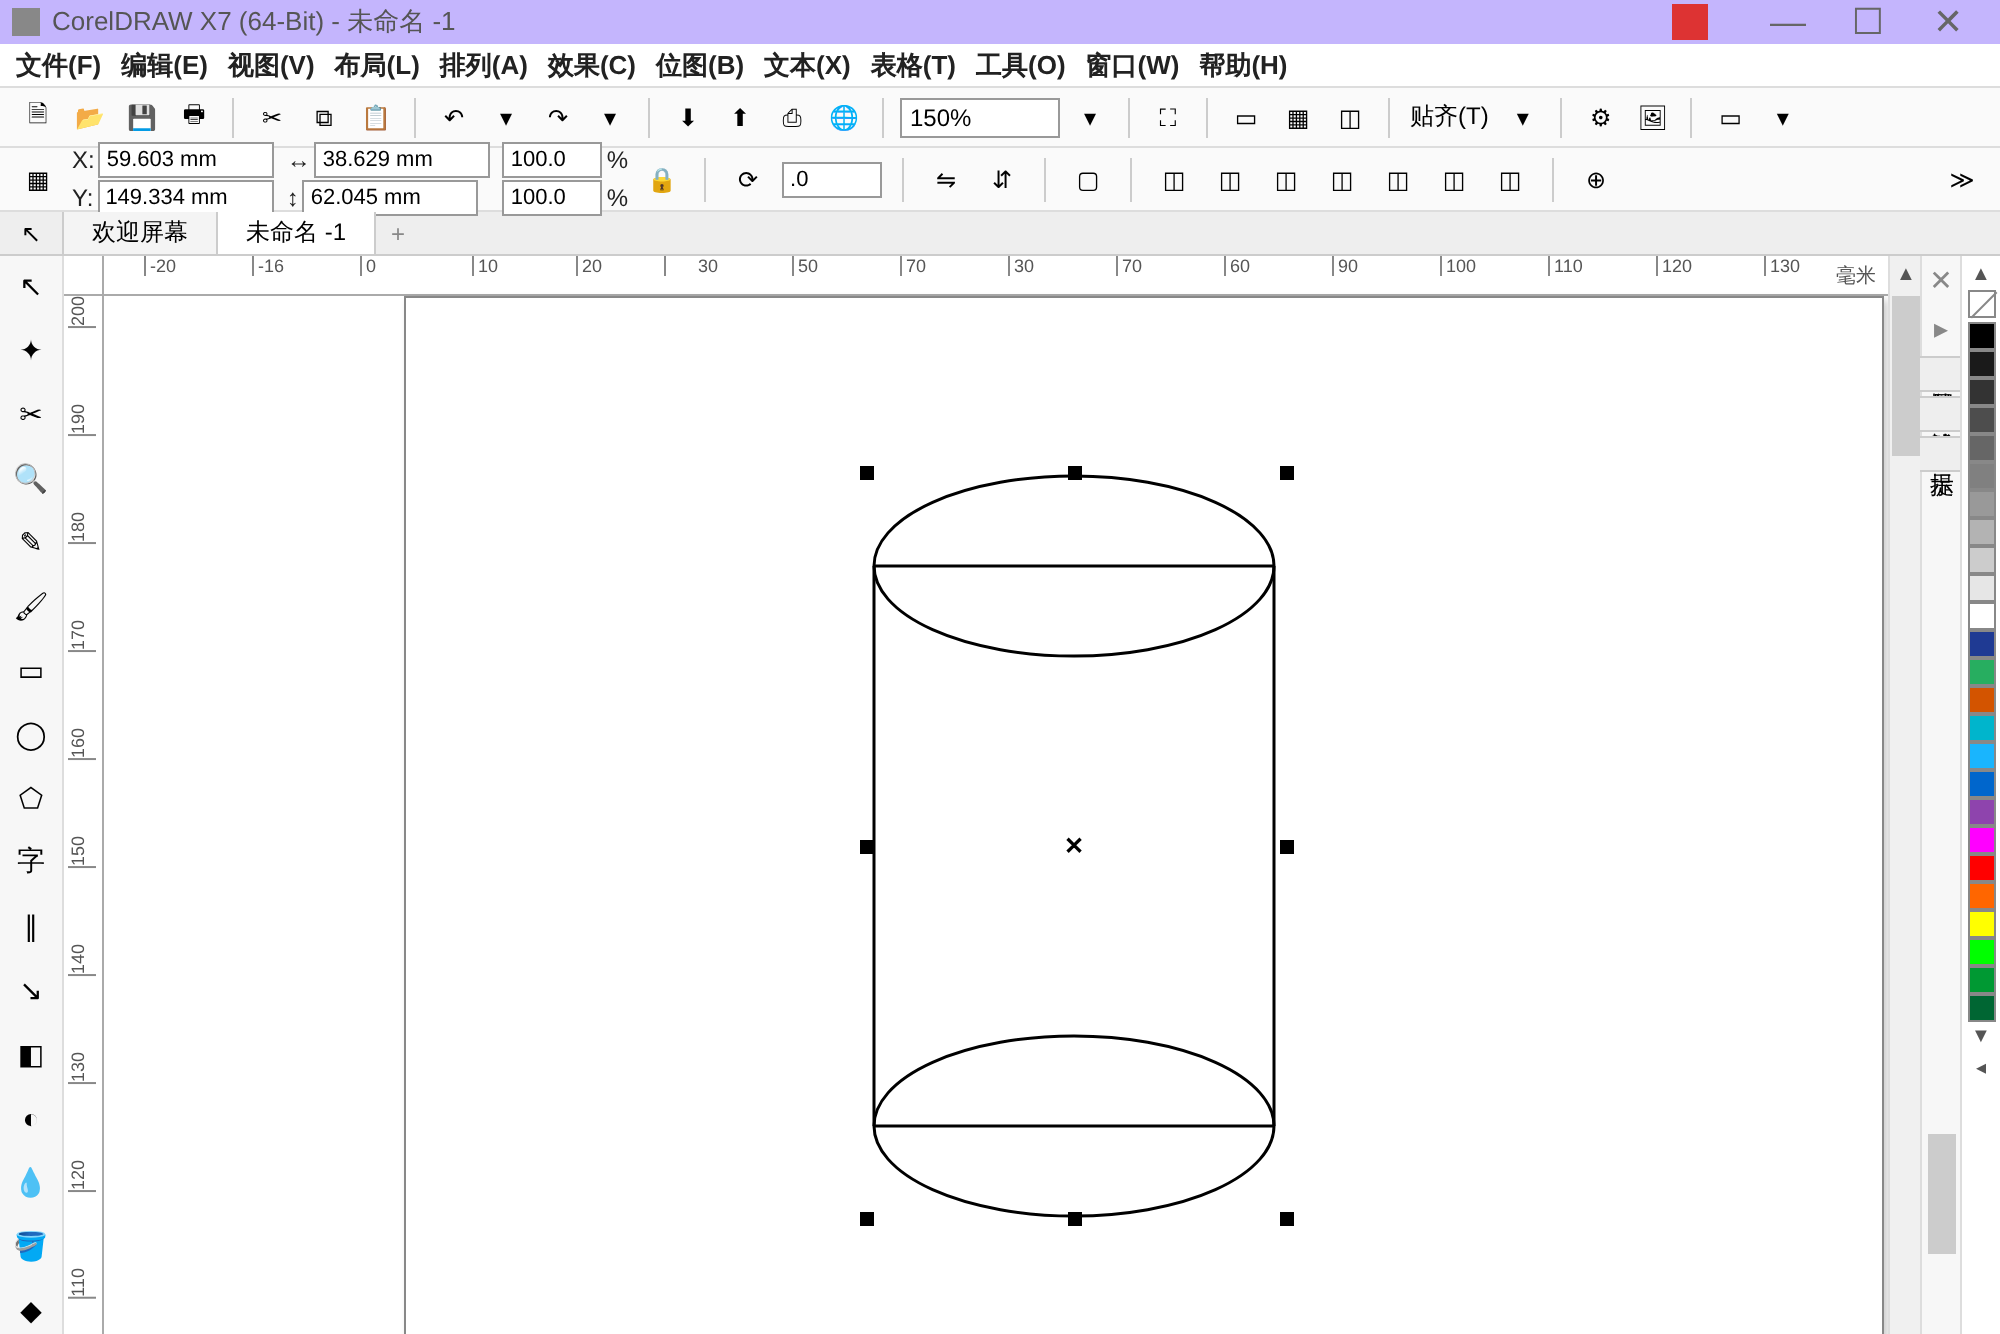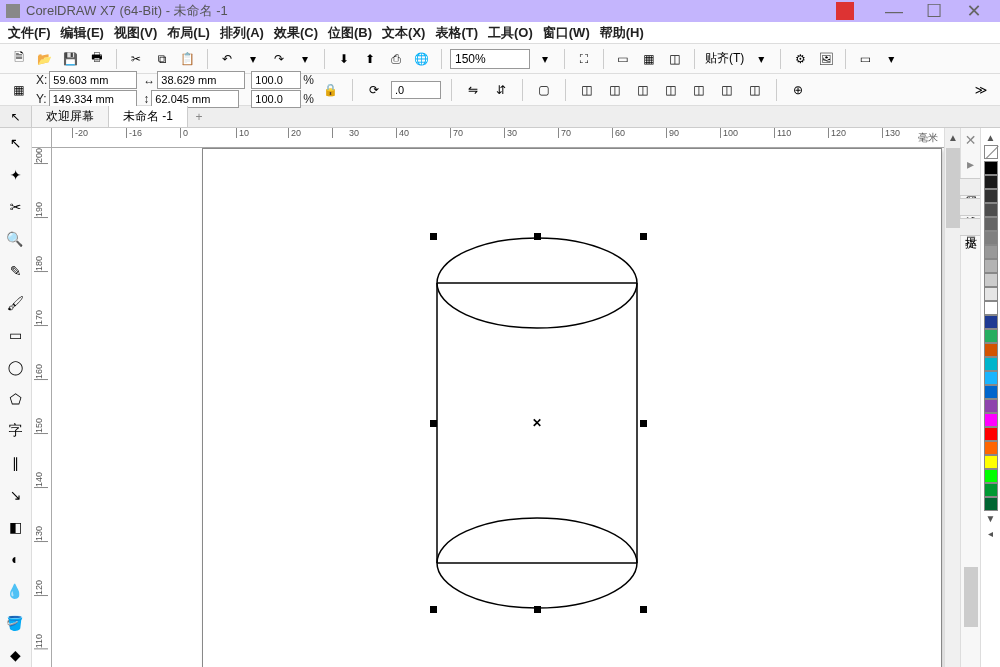--- a/index.html
+++ b/index.html
@@ -228,21 +228,21 @@
   <div class="canvas-wrap">
     <div class="ruler-corner"></div>
     <div class="ruler-h">
       <span class="ruler-unit">毫米</span>
     <div class="tick" style="left: 20px;">-20</div>
         <div class="tick" style="left: 74px;">-16</div>
         <div class="tick" style="left: 128px;">0</div>
         <div class="tick" style="left: 184px;">10</div>
         <div class="tick" style="left: 236px;">20</div>
         <div class="tick" style="left: 280px; padding-left: 16px;">30</div>
-        <div class="tick" style="left: 344px;">40</div>
+        <div class="tick" style="left: 344px;">50</div>
         <div class="tick" style="left: 398px;">70</div>
         <div class="tick" style="left: 452px;">30</div>
         <div class="tick" style="left: 506px;">70</div>
         <div class="tick" style="left: 560px;">60</div>
         <div class="tick" style="left: 614px;">90</div>
         <div class="tick" style="left: 668px;">100</div>
         <div class="tick" style="left: 722px;">110</div>
         <div class="tick" style="left: 776px;">120</div>
         <div class="tick" style="left: 830px;">130</div>
       </div>

